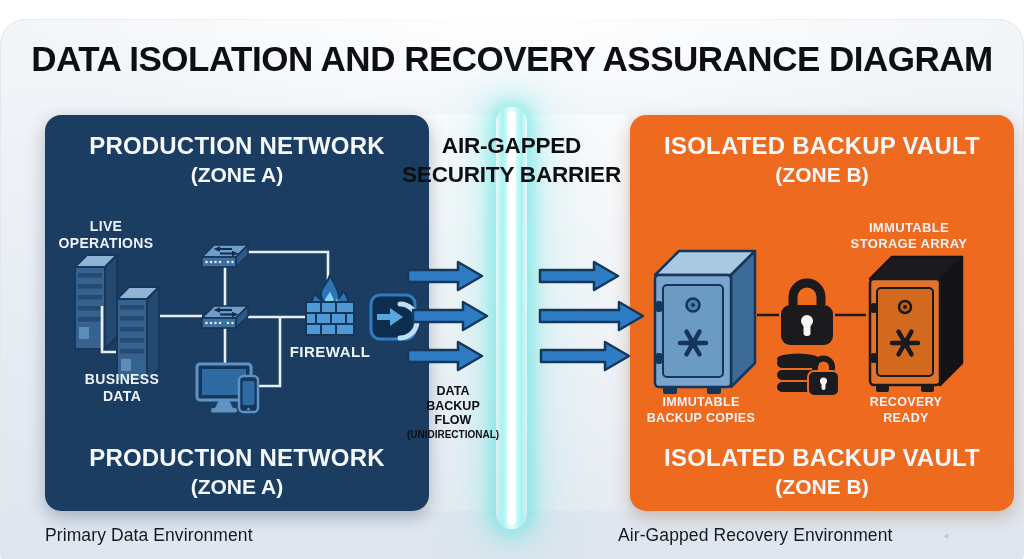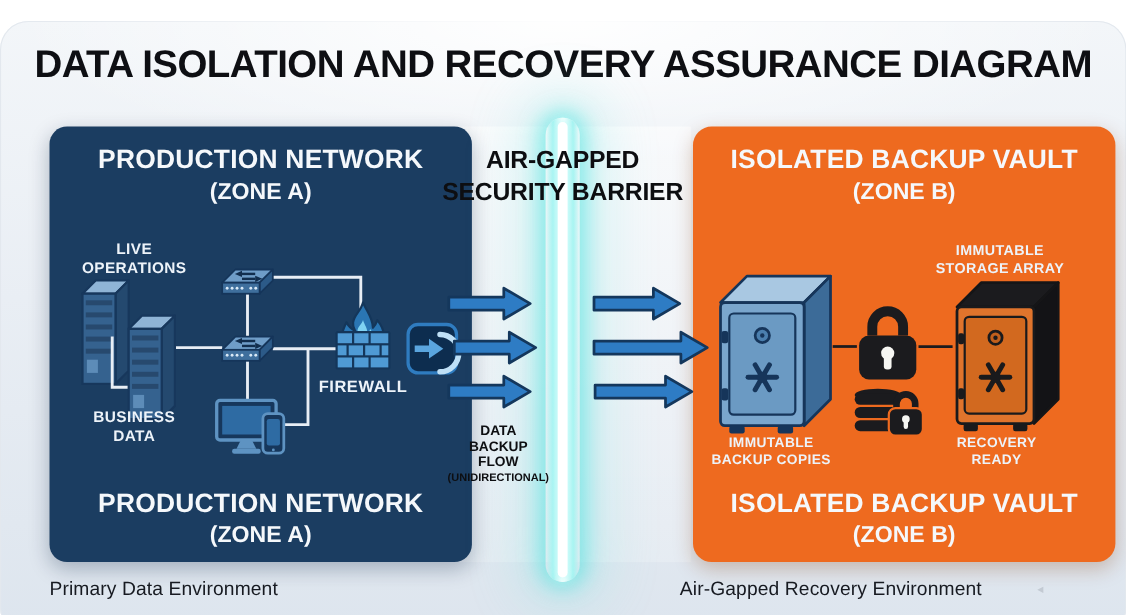--- a/index.html
+++ b/index.html
@@ -17,21 +17,21 @@
   .page-title{
     position:absolute;left:0;top:20px;width:100%;text-align:center;
     font-size:35px;font-weight:bold;letter-spacing:-0.5px;color:#0e0f13;
   }
   .mid-light{
     position:absolute;left:398px;top:96px;width:230px;height:396px;
     background:linear-gradient(180deg,rgba(255,255,255,.55),rgba(255,255,255,.2));
   }
   .panel{position:absolute;top:96px;width:348px;height:396px;border-radius:16px;padding-left:36px;}
   .zone-a{left:45px;background:var(--zone-a-bg,#1b3d61);box-shadow:0 6px 18px rgba(8,28,56,.28);}
-  .zone-b{left:630px;background:var(--zone-b-bg,#ee6a1f);box-shadow:0 6px 18px rgba(130,55,0,.28);border-radius:17px;}
+  .zone-b{left:630px;background:var(--zone-b-bg,#ee6a1f);box-shadow:0 6px 18px rgba(130,55,0,.28);}
   .panel-title{position:absolute;left:0;width:100%;text-align:center;color:#f5f8fb;font-weight:bold;}
   .panel-header{top:15px;}
   .panel-footer{top:327px;}
   .panel-title .l1{font-size:24px;line-height:31px;letter-spacing:.2px;}
   .panel-title .l2{font-size:21px;line-height:27px;}
   .dlabel{position:absolute;color:#edf3f9;font-weight:bold;text-align:center;letter-spacing:.35px;font-size:14px;line-height:17px;}
   .black-label{position:absolute;color:#0d0e11;font-weight:bold;text-align:center;}
   .barrier-title{left:395px;top:113px;width:233px;font-size:22.5px;line-height:28.5px;letter-spacing:-0.2px;}
   .flow-label{left:398px;top:365px;width:110px;font-size:12.5px;line-height:14.5px;}
   .flow-label .small{font-size:10px;line-height:13px;letter-spacing:0;}
@@ -226,21 +226,21 @@
       </g>
       <g transform="translate(808,336)">
         <path d="M7 16 v-4 a8.5 8.5 0 0 1 17 0 v4" fill="none" stroke="#1b1b1e" stroke-width="6"></path>
         <rect x="0" y="16" width="31" height="25" rx="6" fill="#1b1b1e" stroke="#ee6a1f" stroke-width="2"></rect>
         <circle cx="15.5" cy="26" r="3.5" fill="#f6f6f2"></circle>
         <rect x="13.5" y="27" width="4" height="8" rx="2" fill="#f6f6f2"></rect>
       </g>
     </g>
   </svg>
 
-  <div class="dlabel" style="left:62px;top:199px;width:120px;">
+  <div class="dlabel" style="left:46px;top:199px;width:120px;">
     <div>LIVE</div>
     <div>OPERATIONS</div>
   </div>
   <div class="dlabel" style="left:62px;top:352px;width:120px;">
     <div>BUSINESS</div>
     <div>DATA</div>
   </div>
   <div class="dlabel" style="left:280px;top:324px;width:100px;font-size:15px;letter-spacing:.5px;">
     <div>FIREWALL</div>
   </div>

